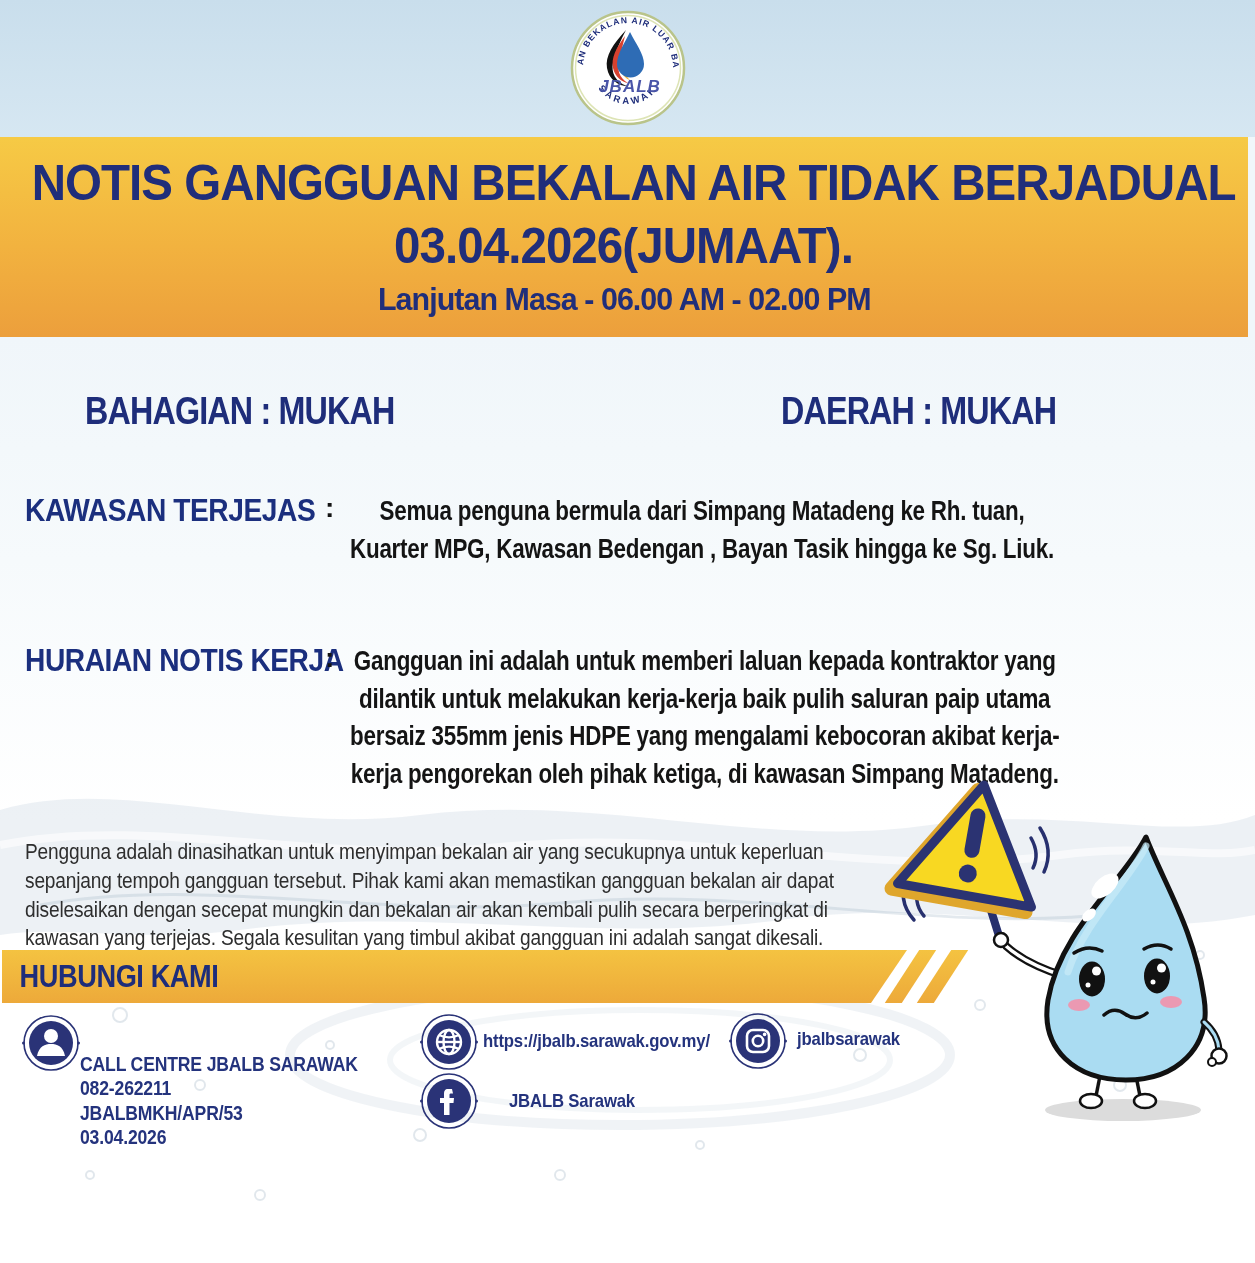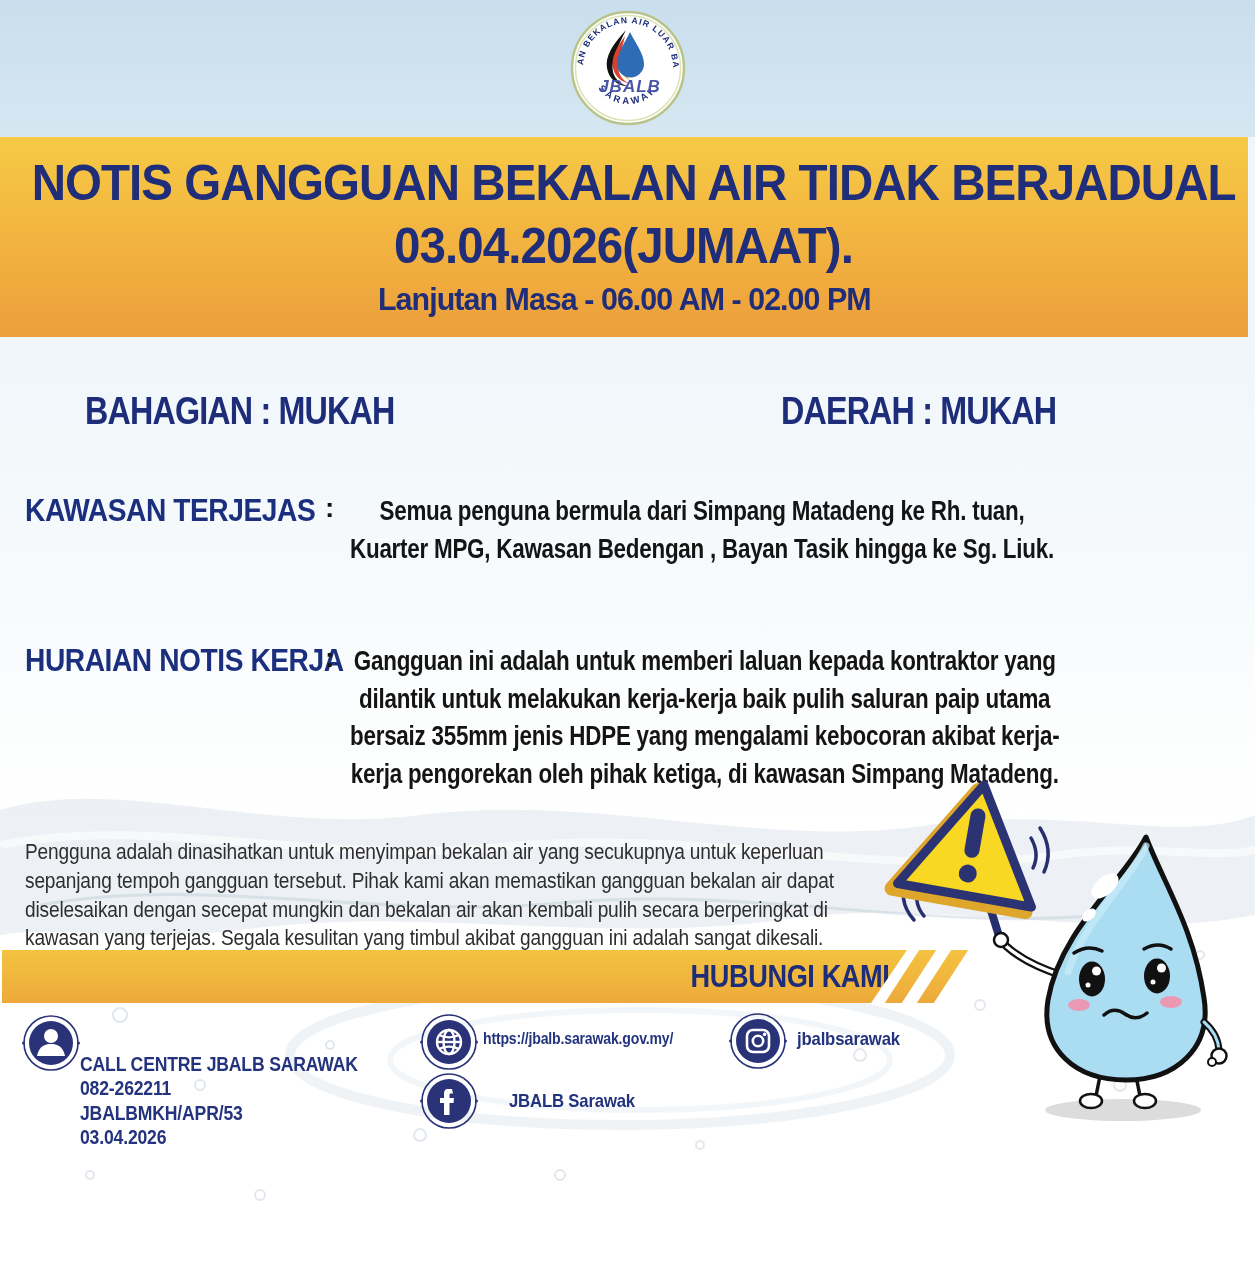--- a/index.html
+++ b/index.html
@@ -38,37 +38,37 @@
   
   .water{position:absolute;left:0;top:755px;width:1255px;height:508px;}
   
   .advisory{position:absolute;left:25px;top:838px;width:900px;color:#2e2e2e;
     font-size:22.5px;font-weight:500;line-height:1.28;}
   .advisory div{transform:scaleX(0.85);transform-origin:0 50%;white-space:nowrap;letter-spacing:-0.2px;}
   
   .cbanner{position:absolute;left:2px;top:950px;width:905px;height:53px;
     background:linear-gradient(180deg,#f4c341 0%,#eda93a 100%);
     clip-path:polygon(0 0,100% 0,calc(100% - 36px) 100%,0 100%);
-    display:flex;align-items:center;justify-content:flex-end;}
+    display:flex;align-items:center;justify-content:flex-start;}
   .cbanner span{display:inline-block;color:#1e2d7a;font-weight:bold;font-size:32px;
     transform:scaleX(0.85);letter-spacing:-0.5px;white-space:nowrap;}
   .stripe{position:absolute;top:950px;width:17px;height:53px;
     background:linear-gradient(180deg,#f4c341,#eda93a);transform:skewX(-33deg);}
   .stripe-1{left:902px;}
   .stripe-2{left:934px;}
   
   .cicon{position:absolute;width:58px;height:58px;}
   .ic-person{left:22px;top:1014px;}
   .ic-globe{left:420px;top:1013px;}
   .ic-fb{left:420px;top:1072px;}
   .ic-ig{left:729px;top:1012px;}
   .ctext{position:absolute;color:#24337d;font-weight:bold;}
   .ctext .cl{transform:scaleX(0.88);transform-origin:0 50%;white-space:nowrap;letter-spacing:-0.2px;}
   .callcentre{left:80px;top:1052px;font-size:20px;line-height:1.22;}
-  .weburl{left:483px;top:1030px;font-size:16px;text-align:right;}
+  .weburl{left:483px;top:1030px;font-size:19px;text-align:right;}
   .fbname{left:483px;top:1090px;font-size:19px;margin-left:26px;}
   .igname{left:797px;top:1028px;font-size:19px;}
   
   .mascot{position:absolute;left:868px;top:762px;width:382px;height:372px;}
 </style>
 </head>
 <body>
 
 <div class="page">
 

